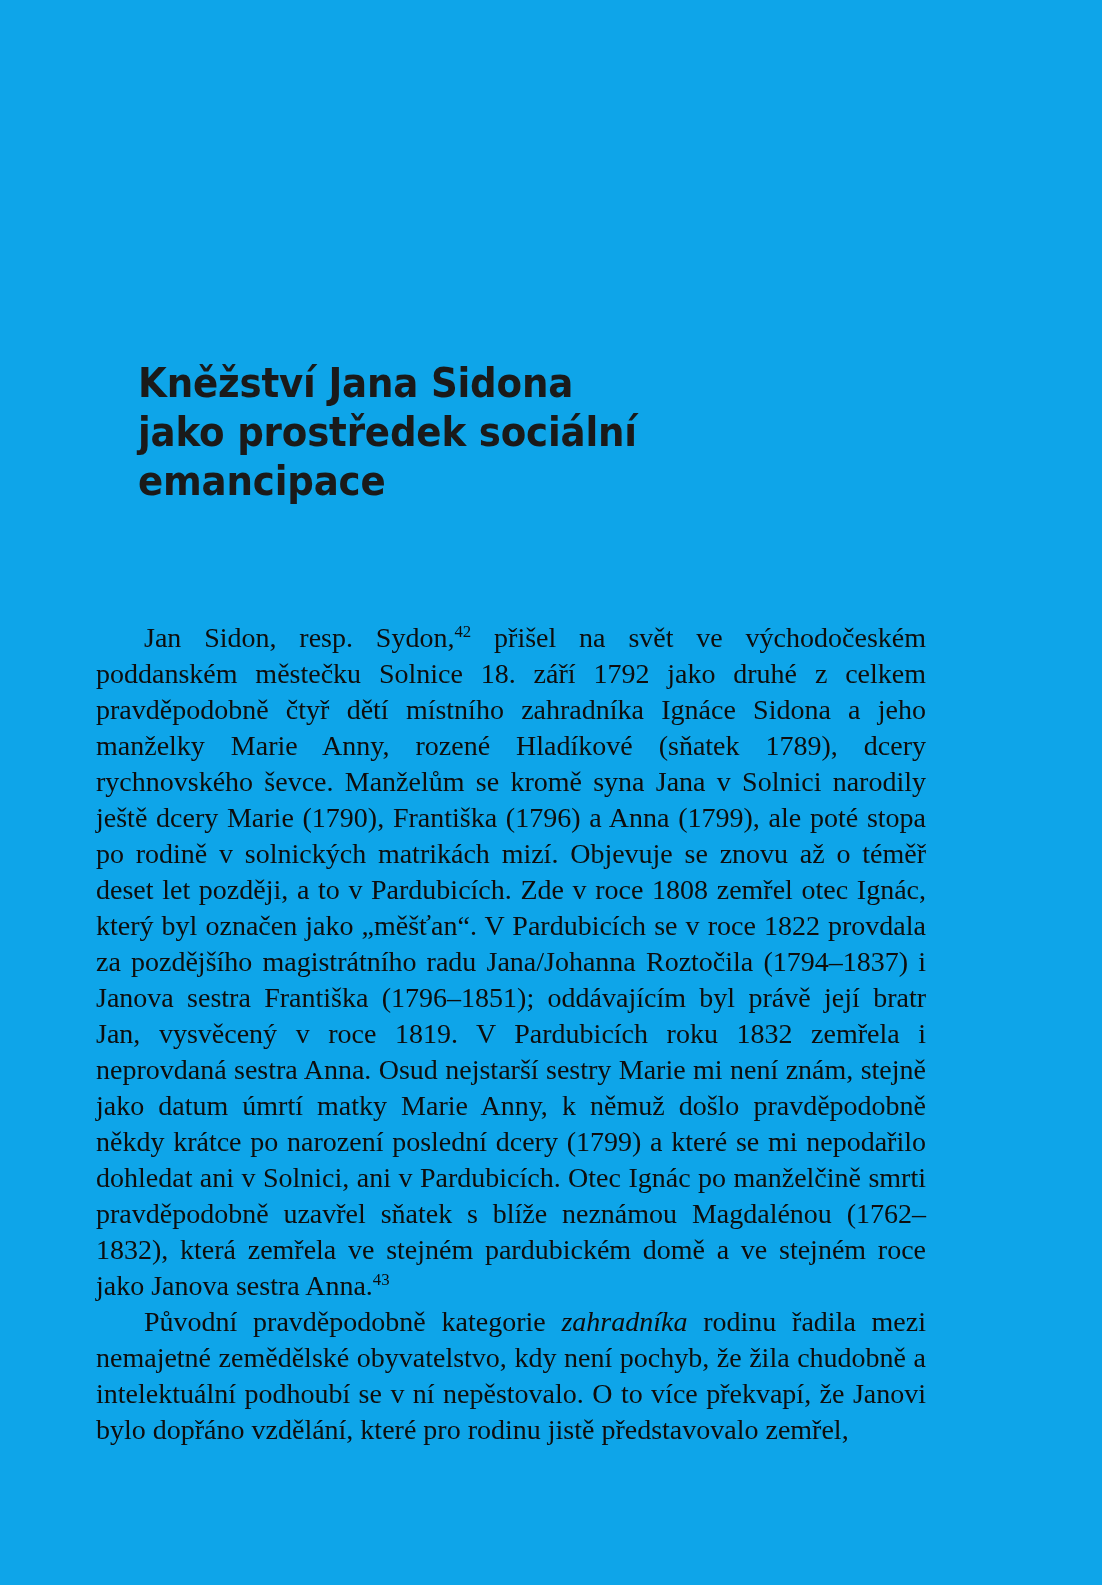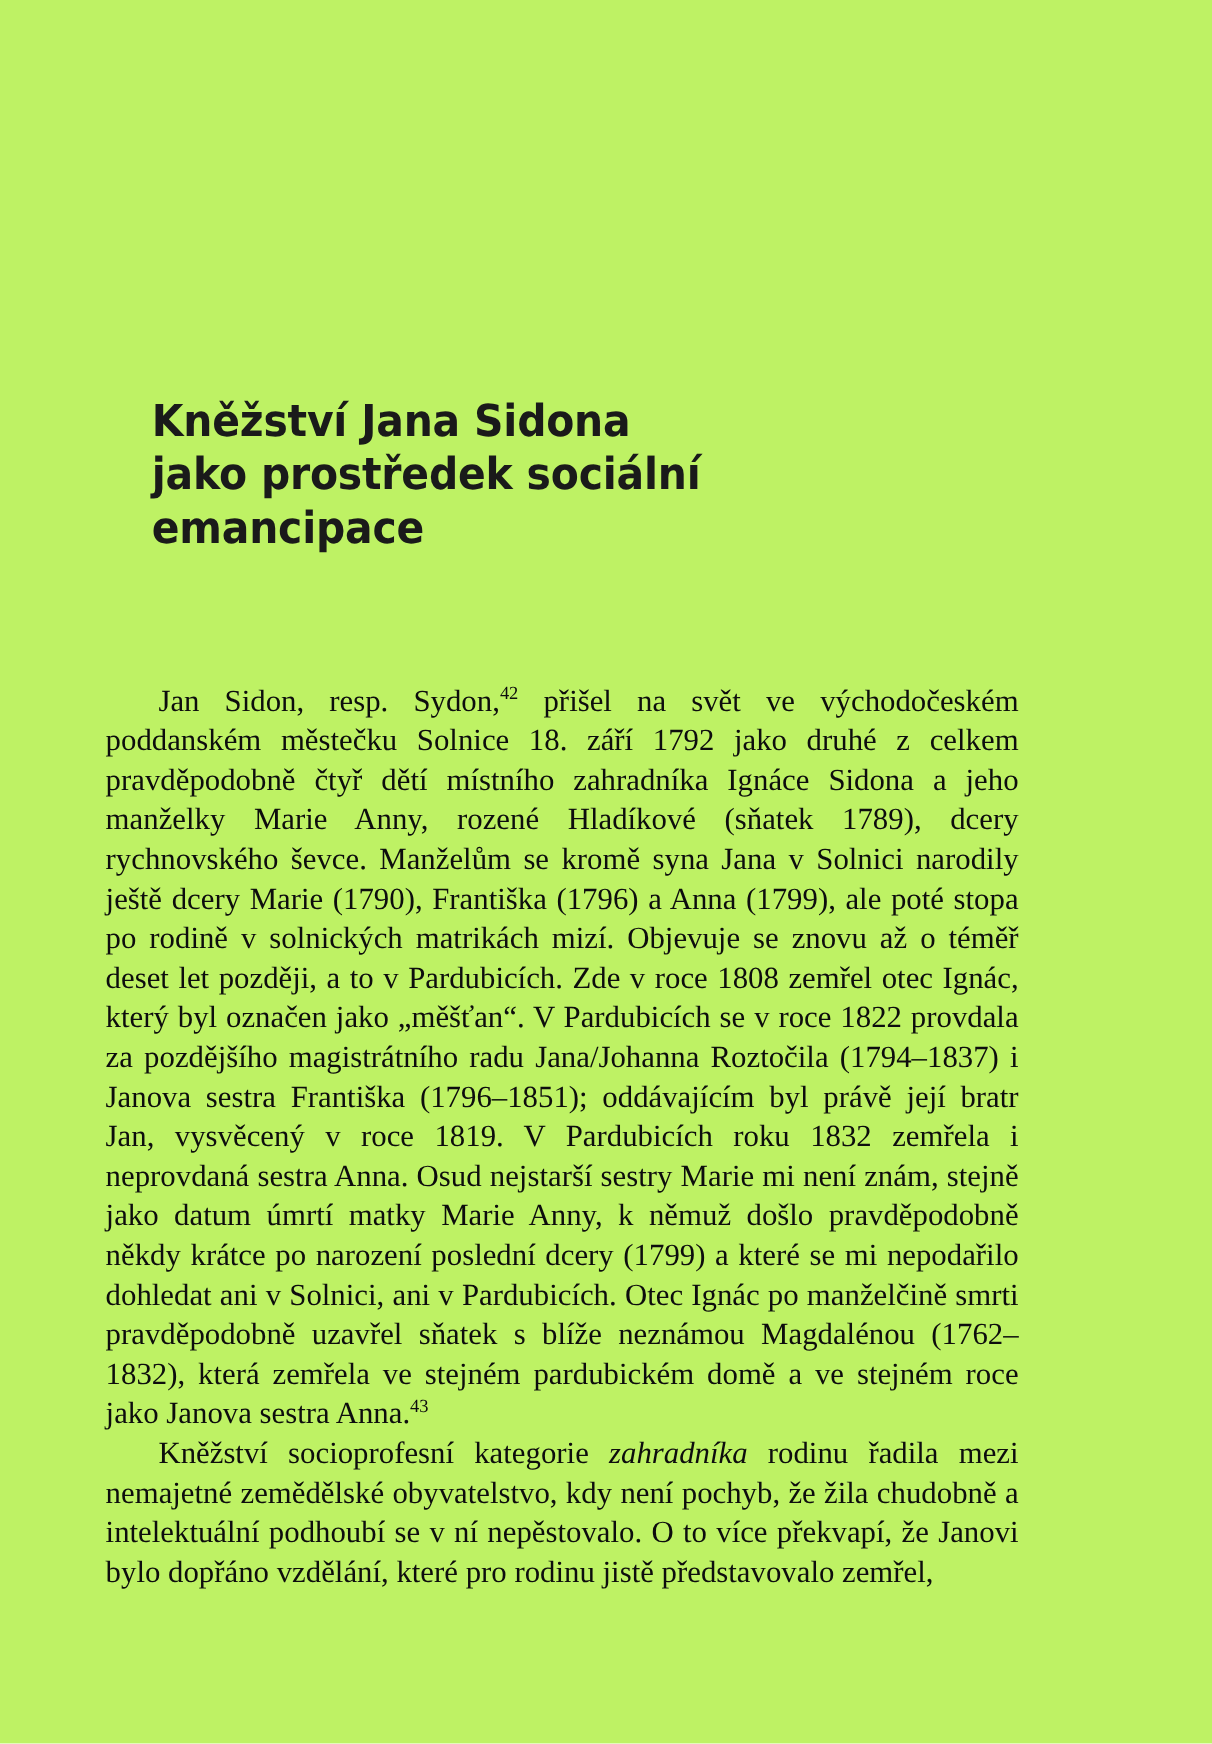--- a/index.html
+++ b/index.html
@@ -12,21 +12,21 @@
     height: 1585px;
     position: relative;
     overflow: hidden;
     font-family: "Liberation Serif", "DejaVu Serif", serif;
     color: #000000;
   }
 
   .page {
     position: absolute;
     inset: 0;
-    background: #bef264;
+    background: #0ea5e9;
   }
 
   
   .chapter-title {
     position: absolute;
     left: 138px;
     top: 332px;
     width: 700px;
     font-family: "DejaVu Sans", "Liberation Sans", sans-serif;
     font-weight: 700;
@@ -83,17 +83,17 @@
 <div class="page">
 
   <h1 class="chapter-title">Kněžství Jana Sidona
 jako prostředek sociální
 emancipace</h1>
 
   <div class="body-block">
 
     <p class="para-1"><span>Jan Sidon, resp. Sydon,</span><sup class="fn">42</sup><span> přišel na svět ve východočeském poddanském městečku Solnice 18. září 1792 jako druhé z celkem pravděpodobně čtyř dětí místního zahradníka Ignáce Sidona a jeho manželky Marie Anny, rozené Hladíkové (sňatek 1789), dcery rychnovského ševce. Manželům se kromě syna Jana v Solnici narodily ještě dcery Marie (1790), Františka (1796) a Anna (1799), ale poté stopa po rodině v solnických matrikách mizí. Objevuje se znovu až o téměř deset let později, a to v Pardubicích. Zde v roce 1808 zemřel otec Ignác, který byl označen jako „měšťan“. V Pardubicích se v roce 1822 provdala za pozdějšího magistrátního radu Jana/Johanna Roztočila (1794–1837) i Janova sestra Františka (1796–1851); oddávajícím byl právě její bratr Jan, vysvěcený v roce 1819. V Pardubicích roku 1832 zemřela i neprovdaná sestra Anna. Osud nejstarší sestry Marie mi není znám, stejně jako datum úmrtí matky Marie Anny, k němuž došlo pravděpodobně někdy krátce po narození poslední dcery (1799) a které se mi nepodařilo dohledat ani v Solnici, ani v Pardubicích. Otec Ignác po manželčině smrti pravděpodobně uzavřel sňatek s blíže neznámou Magdalénou (1762–1832), která zemřela ve stejném pardubickém domě a ve stejném roce jako Janova sestra Anna.</span><sup class="fn">43</sup></p>
 
-    <p class="para-2"><span>Kněžství socioprofesní kategorie </span><i class="term">zahradníka</i><span> rodinu řadila mezi nemajetné zemědělské obyvatelstvo, kdy není pochyb, že žila chudobně a intelektuální podhoubí se v ní nepěstovalo. O to více překvapí, že Janovi bylo dopřáno vzdělání, které pro rodinu jistě představovalo zemřel,</span></p>
+    <p class="para-2"><span>Původní pravděpodobně kategorie </span><i class="term">zahradníka</i><span> rodinu řadila mezi nemajetné zemědělské obyvatelstvo, kdy není pochyb, že žila chudobně a intelektuální podhoubí se v ní nepěstovalo. O to více překvapí, že Janovi bylo dopřáno vzdělání, které pro rodinu jistě představovalo zemřel,</span></p>
 
   </div>
 
 </div>
 
 </body></html>

